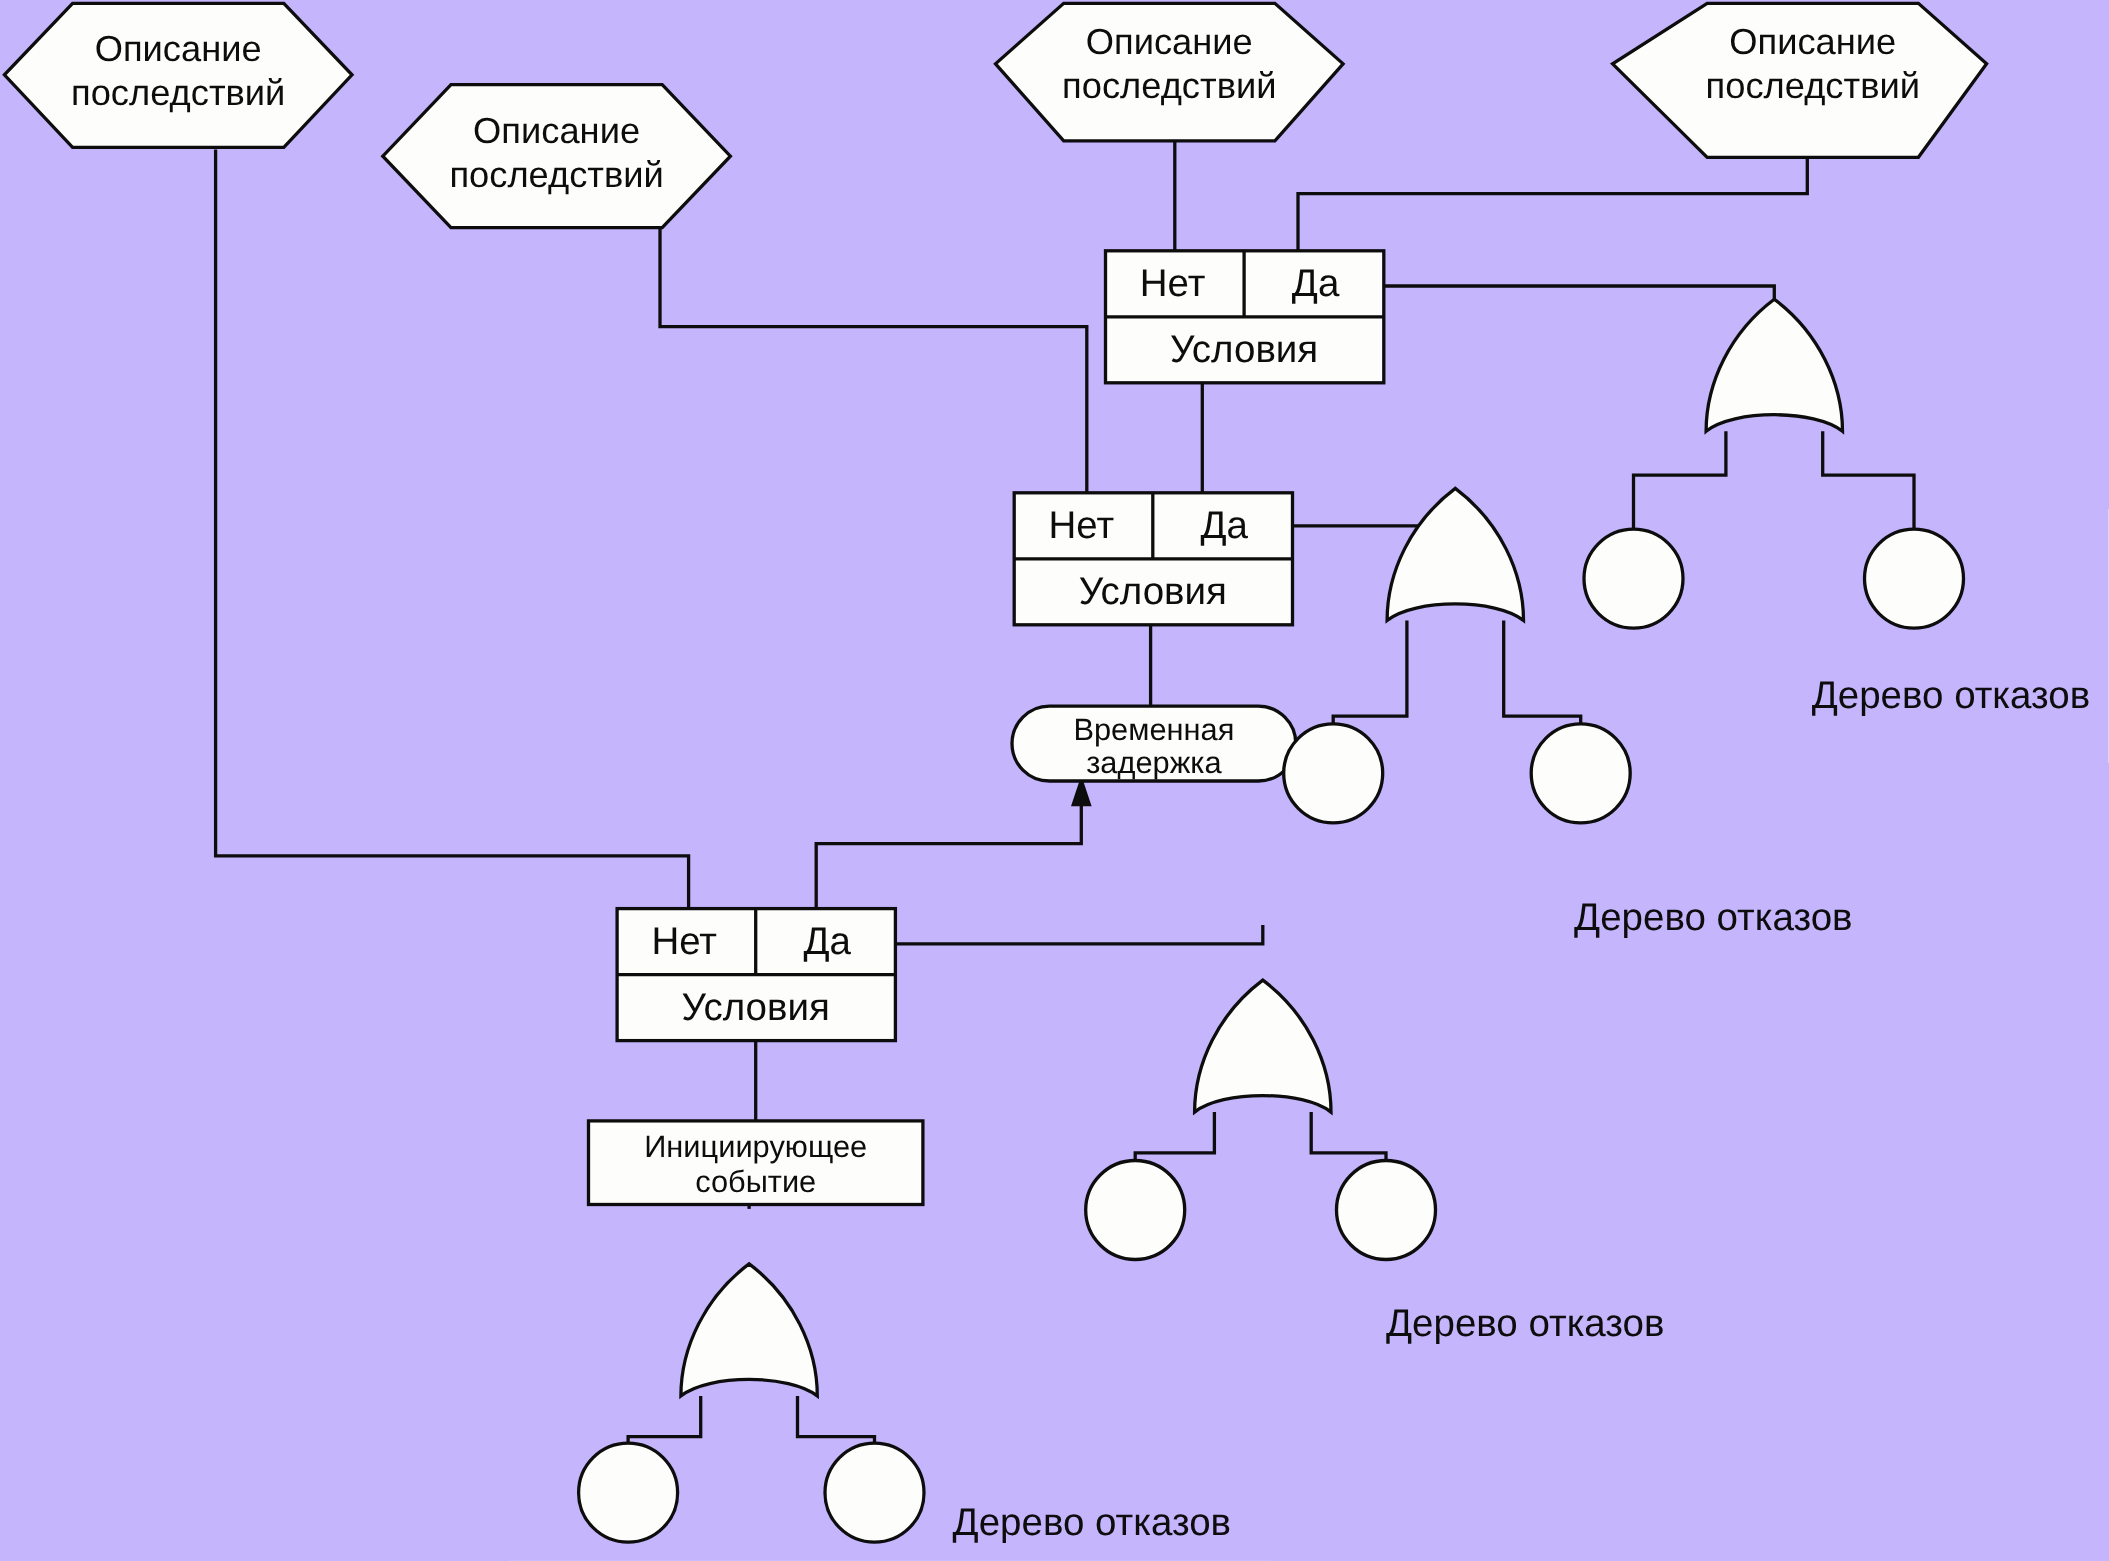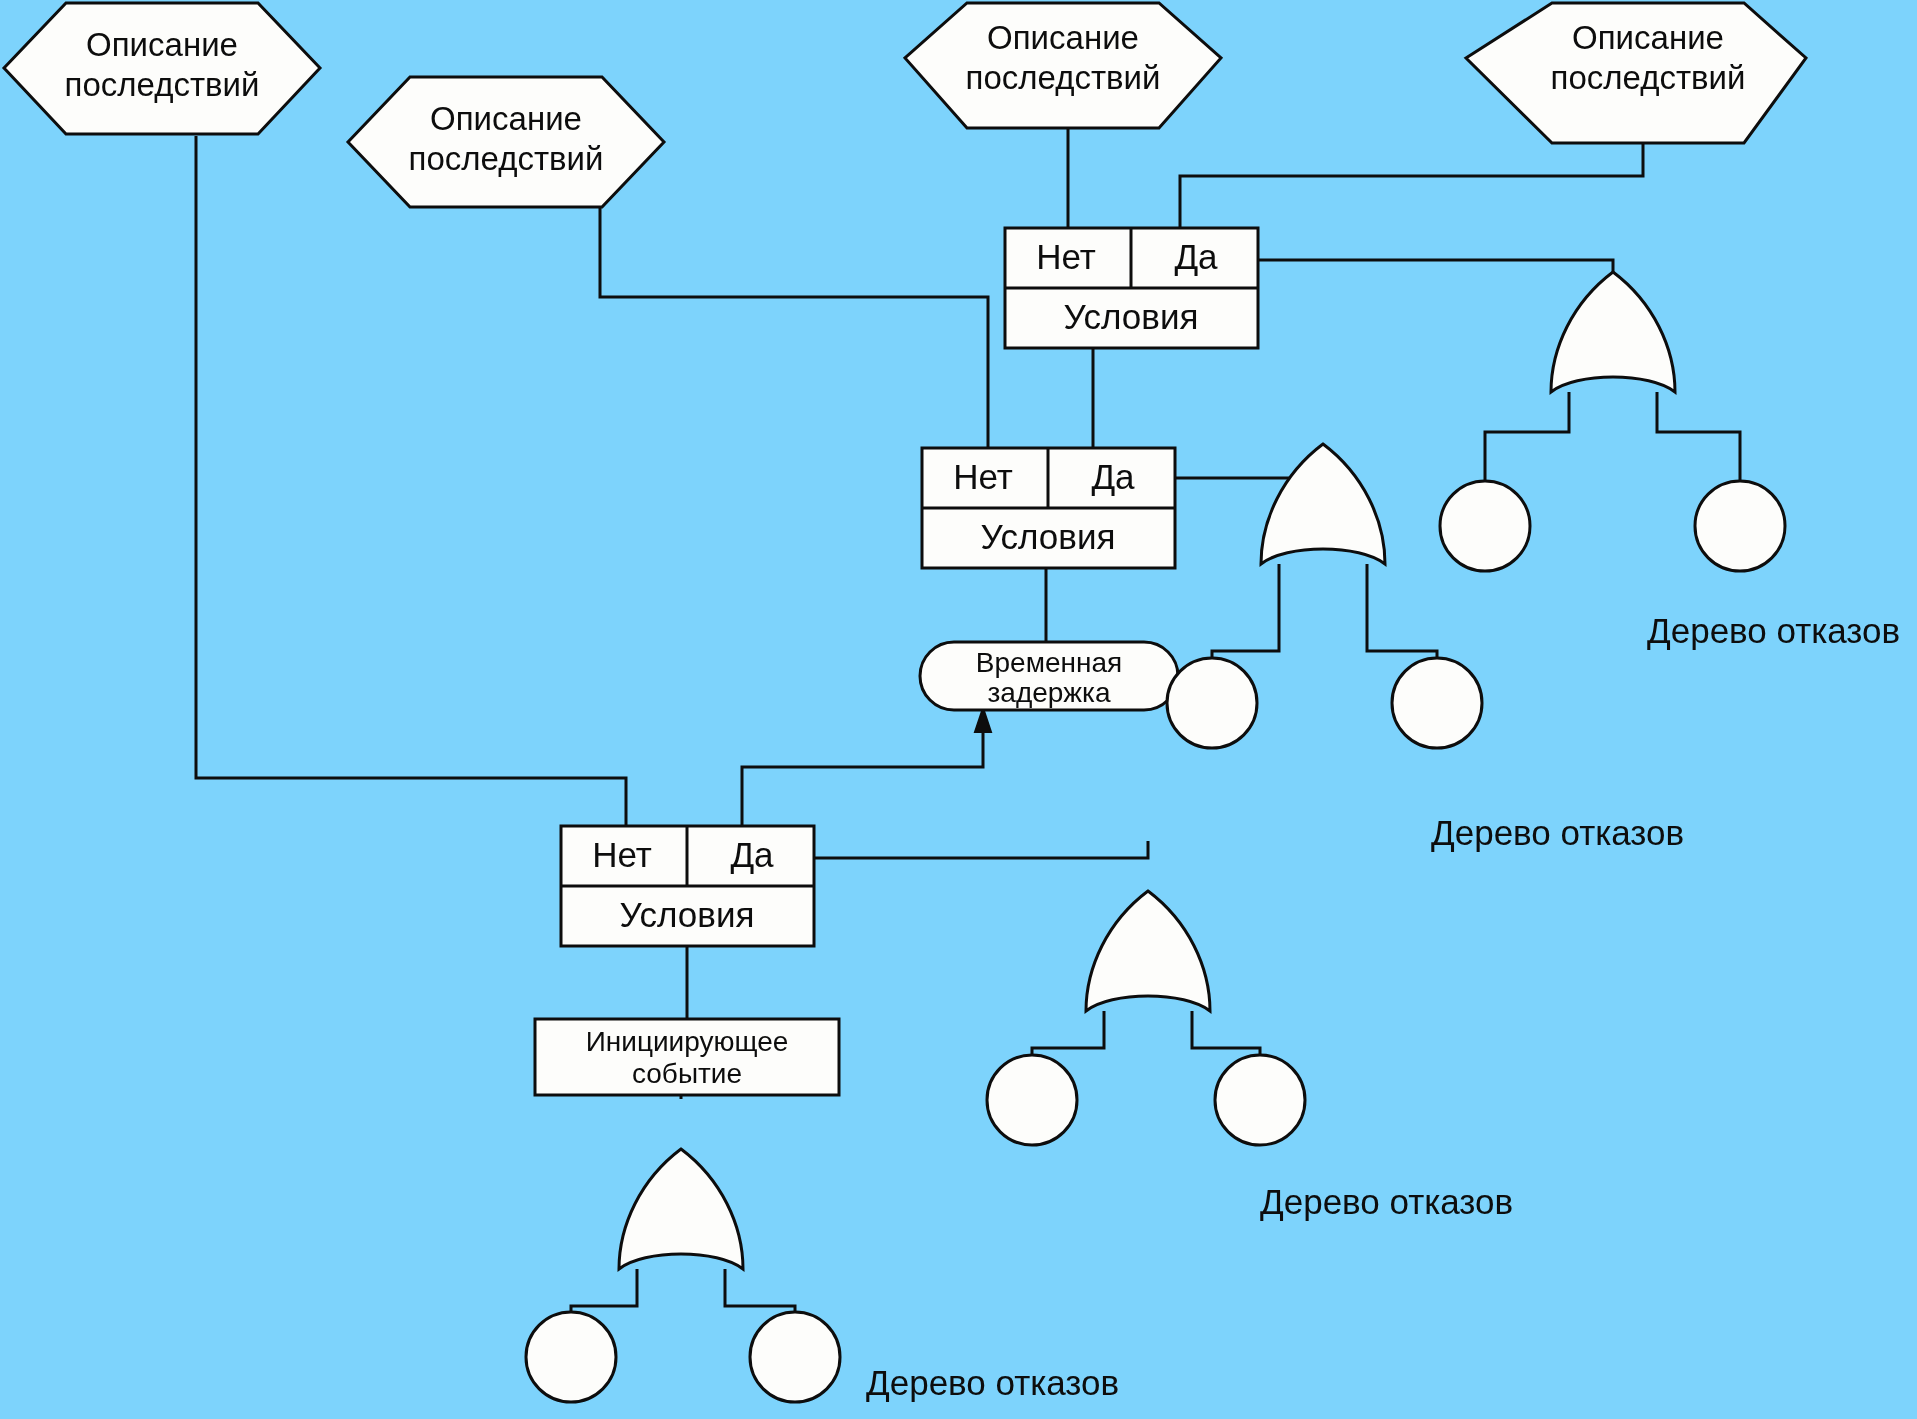--- a/index.html
+++ b/index.html
@@ -5,21 +5,21 @@
   html, body {
     margin: 0;
     padding: 0;
     background: #fdfdfb;
     font-family: "Liberation Sans", sans-serif;
   }
   #stage {
     position: relative;
     width: 1917px;
     height: 1419px;
-    background: #7dd3fc;
+    background: #c4b5fd;
     overflow: hidden;
   }
   #diagram-svg {
     position: absolute;
     left: 0;
     top: 0;
     width: 1917px;
     height: 1419px;
   }
   .shape-stroke {

